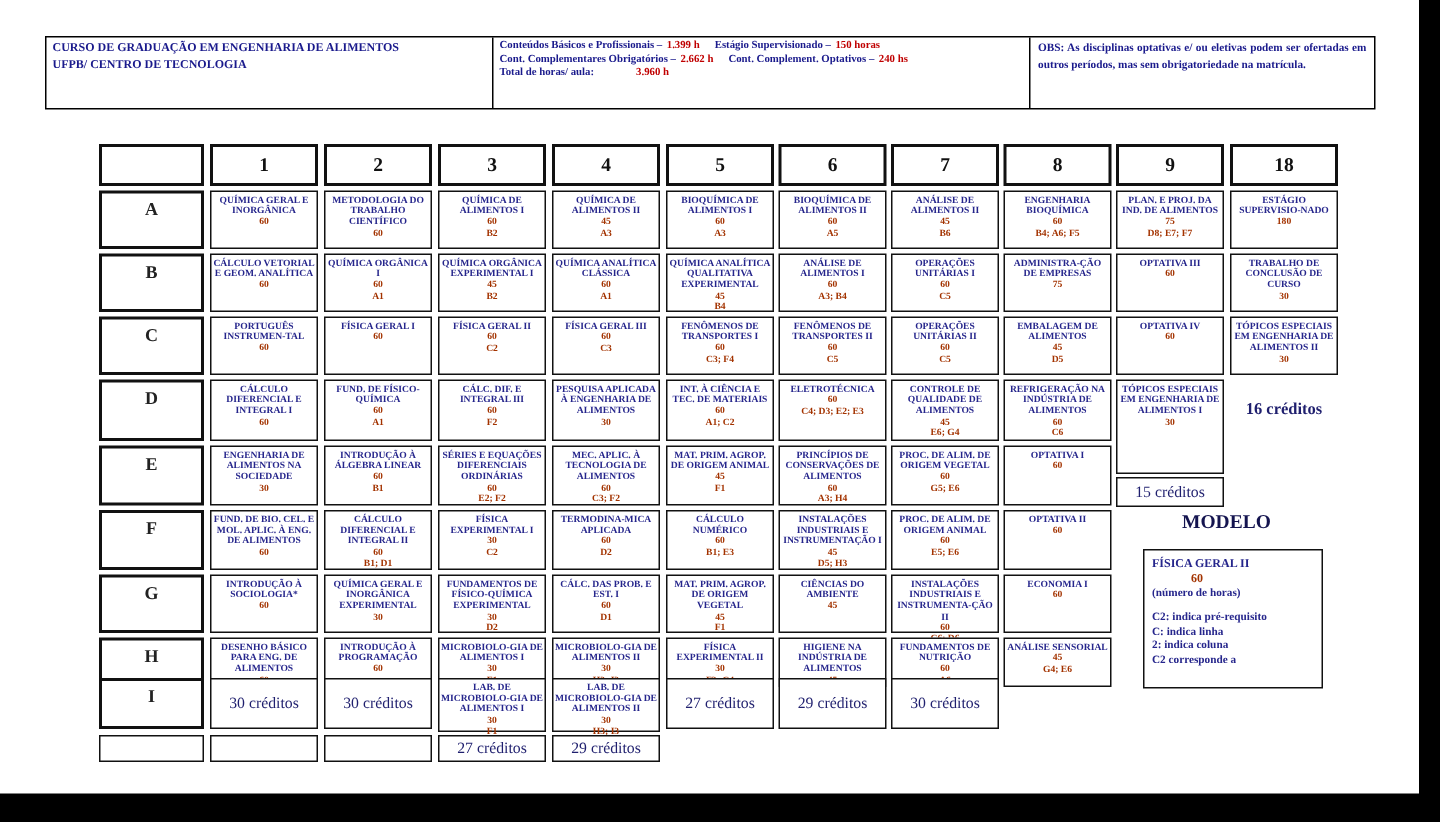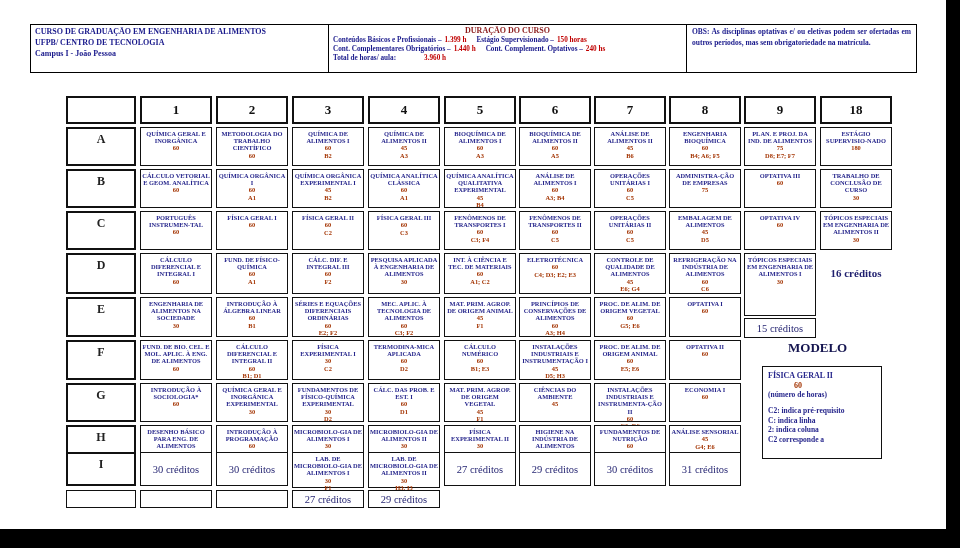--- a/index.html
+++ b/index.html
@@ -53,33 +53,31 @@
   .legend-box .ln{font-size:7.5px;font-weight:bold;color:#26268c;line-height:1.3;}
   .legend-gap{height:6px;}
 </style>
 </head>
 <body>
 
 <div class="hdr">
   <div class="hdr-left">
     <div class="l">CURSO DE GRADUAÇÃO EM ENGENHARIA DE ALIMENTOS</div>
     <div class="l">UFPB/ CENTRO DE TECNOLOGIA</div>
-    <div class="l">Campus I  -  João Pessoa</div>
   </div>
   <div class="hdr-center">
-    <div class="t">DURAÇÃO DO CURSO</div>
     <div class="hdr-row">
       <span class="lbl">Conteúdos Básicos e Profissionais –</span>
       <span class="val">1.399 h</span>
       <span class="lbl2">Estágio Supervisionado –</span>
       <span class="val">150 horas</span>
     </div>
     <div class="hdr-row">
       <span class="lbl">Cont. Complementares Obrigatórios –</span>
-      <span class="val">1.440 h</span>
+      <span class="val">2.662 h</span>
       <span class="lbl2">Cont.  Complement. Optativos –</span>
       <span class="val">240 hs</span>
     </div>
     <div class="hdr-row">
       <span class="lbl">Total de horas/ aula:</span>
       <span class="val" style="margin-left:28px;">3.960 h</span>
     </div>
   </div>
   <div class="hdr-right">
     <div class="obs">OBS: As disciplinas optativas e/ ou eletivas podem ser ofertadas em outros períodos, mas sem obrigatoriedade na matrícula.</div>
@@ -449,21 +447,20 @@
       <span class="cprereq">F1</span>
     </div>
     <div class="gbox course" style="left: 368px; top: 452px; width: 72px; height: 36px;">
       <span class="cname">LAB. DE MICROBIOLO-GIA DE ALIMENTOS II</span>
       <span class="chours">30</span>
       <span class="cprereq">H3; I3</span>
     </div>
     <div class="gbox credits" style="left: 444px; top: 452px; width: 72px; height: 34px;">27 créditos</div>
     <div class="gbox credits" style="left: 519px; top: 452px; width: 72px; height: 34px;">29 créditos</div>
     <div class="gbox credits" style="left: 594px; top: 452px; width: 72px; height: 34px;">30 créditos</div>
-    <div class="gbox credits" style="left: 669px; top: 452px; width: 72px; height: 34px;">31 créditos</div>
     <div class="gbox emptybox" style="left: 66px; top: 490px; width: 70px; height: 18px;"></div>
     <div class="gbox emptybox" style="left: 140px; top: 490px; width: 72px; height: 18px;"></div>
     <div class="gbox emptybox" style="left: 216px; top: 490px; width: 72px; height: 18px;"></div>
     <div class="gbox credits" style="left: 292px; top: 490px; width: 72px; height: 18px;">27 créditos</div>
     <div class="gbox credits" style="left: 368px; top: 490px; width: 72px; height: 18px;">29 créditos</div>
   </div>
 
 <div class="legend-title">MODELO</div>
 <div class="legend-box">
   <div class="lt">FÍSICA GERAL II</div>

